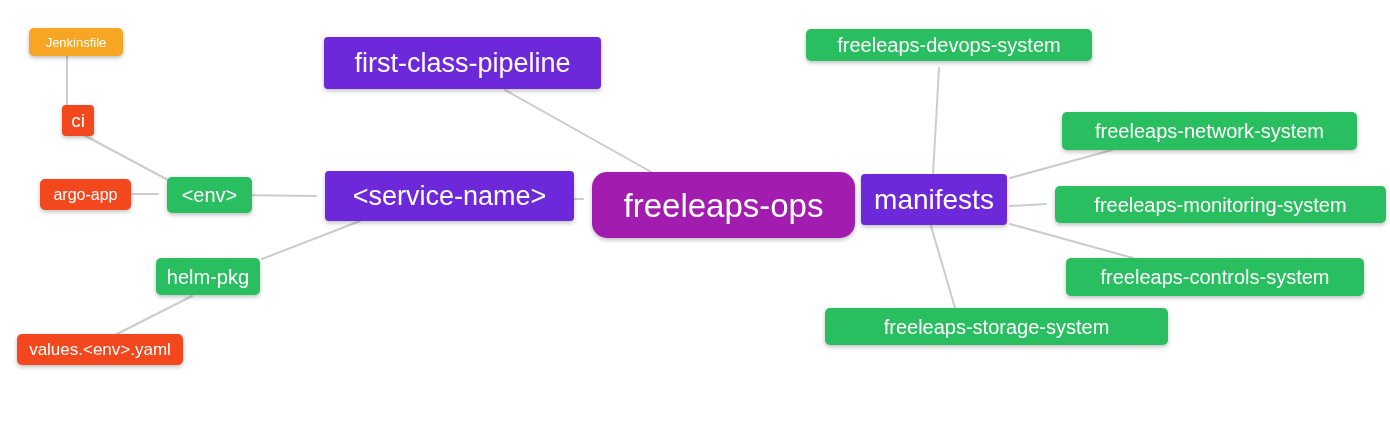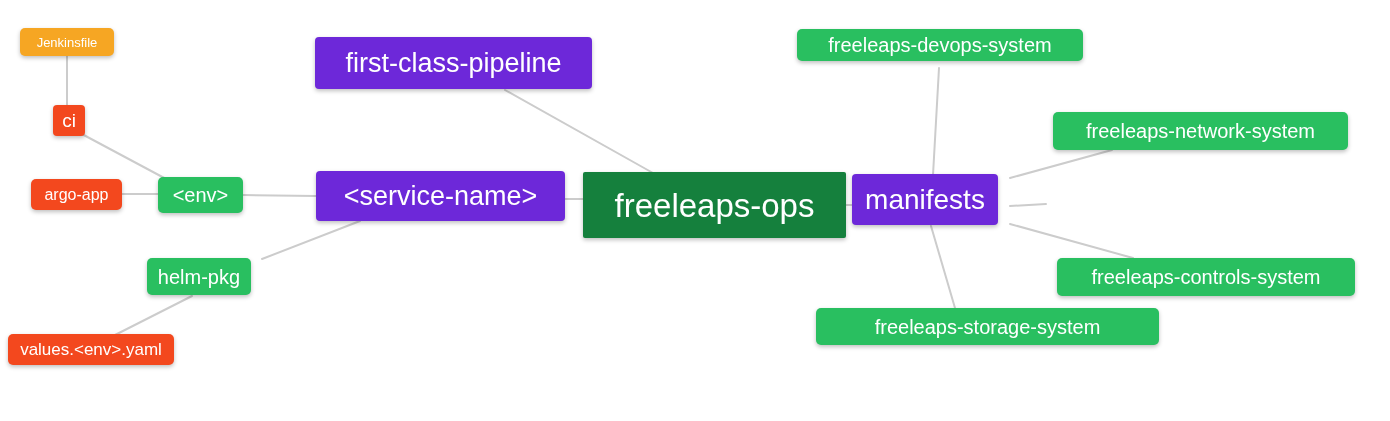--- a/index.html
+++ b/index.html
@@ -32,26 +32,27 @@
     display: flex;
     align-items: center;
     justify-content: center;
     color: #ffffff;
     white-space: nowrap;
     border-radius: 5px;
     box-shadow: 0 2px 4px rgba(0,0,0,0.25);
     box-sizing: border-box;
     cursor: pointer;
     line-height: 1;
+    margin-left: 9px;
   }
   .node.blue   { background: #6d28d9; border-radius: 4px; }
   .node.green  { background: #29bf60; }
   .node.orange { background: #f6a623; }
   .node.red    { background: #f3481e; }
-  .node.dark   { background: #15803d; border-radius: 2px; }
+  .node.dark   { background: #a21caf; border-radius: 15px; }
 </style>
 </head>
 <body>
 
 <div class="canvas">
 
   <svg class="edges" viewBox="0 0 1390 421">
     <line x1="67" y1="55" x2="67" y2="106"></line>
     <line x1="80" y1="133" x2="168" y2="180"></line>
     <line x1="122" y1="194" x2="158" y2="194"></line>
@@ -85,18 +86,19 @@
   <div class="node blue" style="left:316px; top:171px; width:249px; height:50px; font-size:27px;">&lt;service-name&gt;</div>
 
   <div class="node dark" style="left:583px; top:172px; width:263px; height:66px; font-size:33px;">freeleaps-ops</div>
 
   <div class="node blue" style="left:852px; top:174px; width:146px; height:51px; font-size:28px;">manifests</div>
 
   <div class="node green" style="left:797px; top:29px;  width:286px; height:32px; font-size:20px;">freeleaps-devops-system</div>
 
   <div class="node green" style="left:1053px;top:112px; width:295px; height:38px; font-size:20px;">freeleaps-network-system</div>
 
+  <div class="node green" style="left:1046px;top:186px; width:331px; height:37px; font-size:20px;">freeleaps-monitoring-system</div>
 
   <div class="node green" style="left:1057px;top:258px; width:298px; height:38px; font-size:20px;">freeleaps-controls-system</div>
 
   <div class="node green" style="left:816px; top:308px; width:343px; height:37px; font-size:20px;">freeleaps-storage-system</div>
 
 </div>
 
 </body></html>

